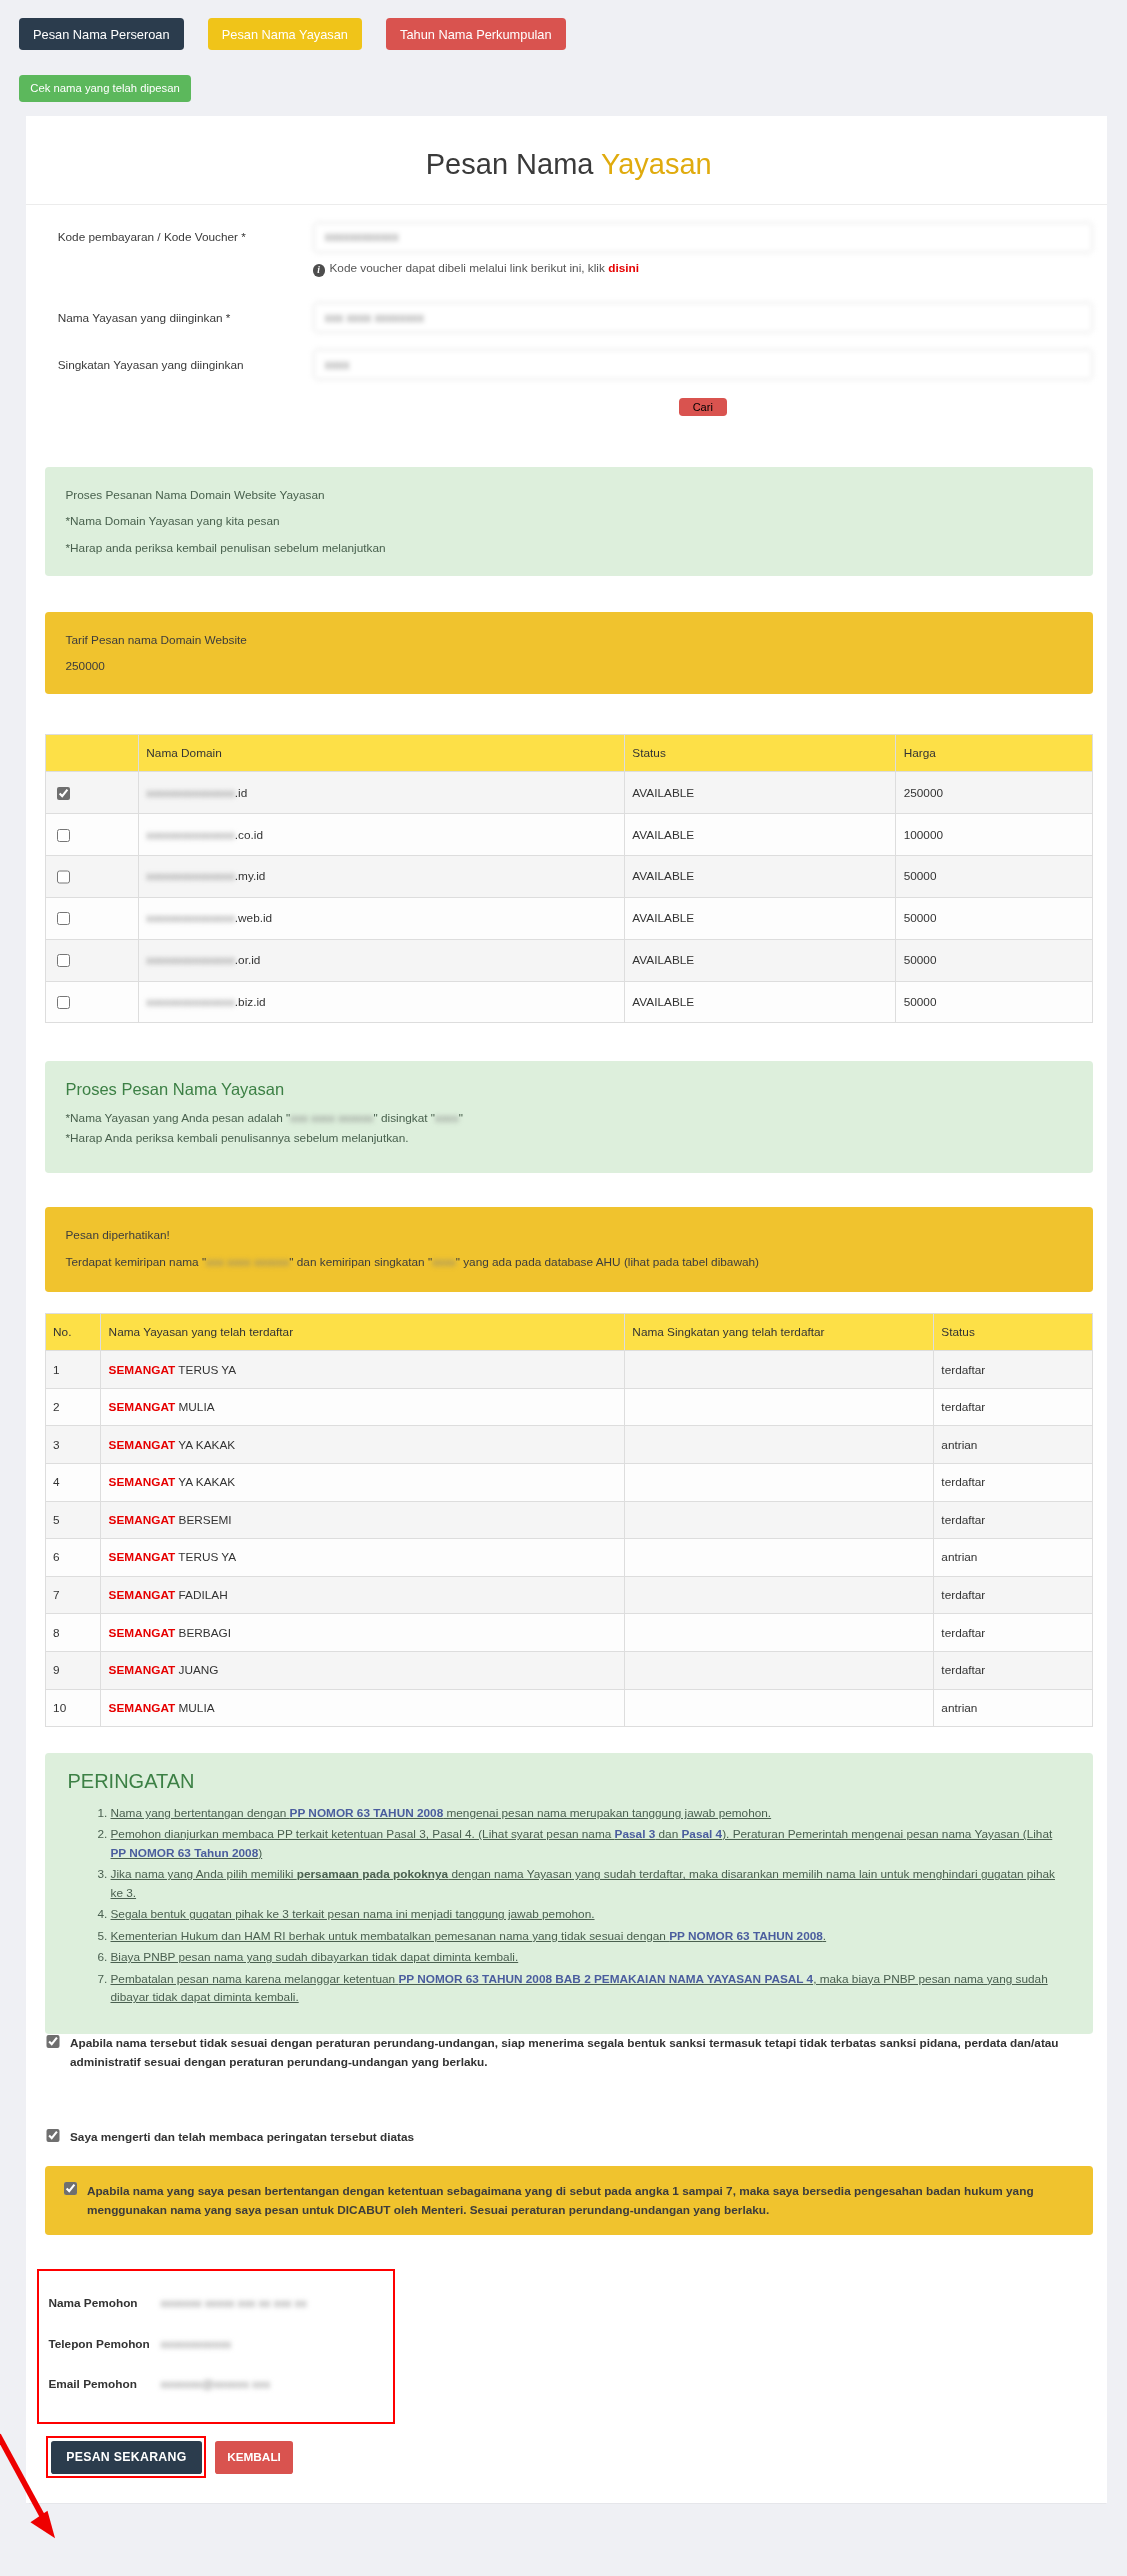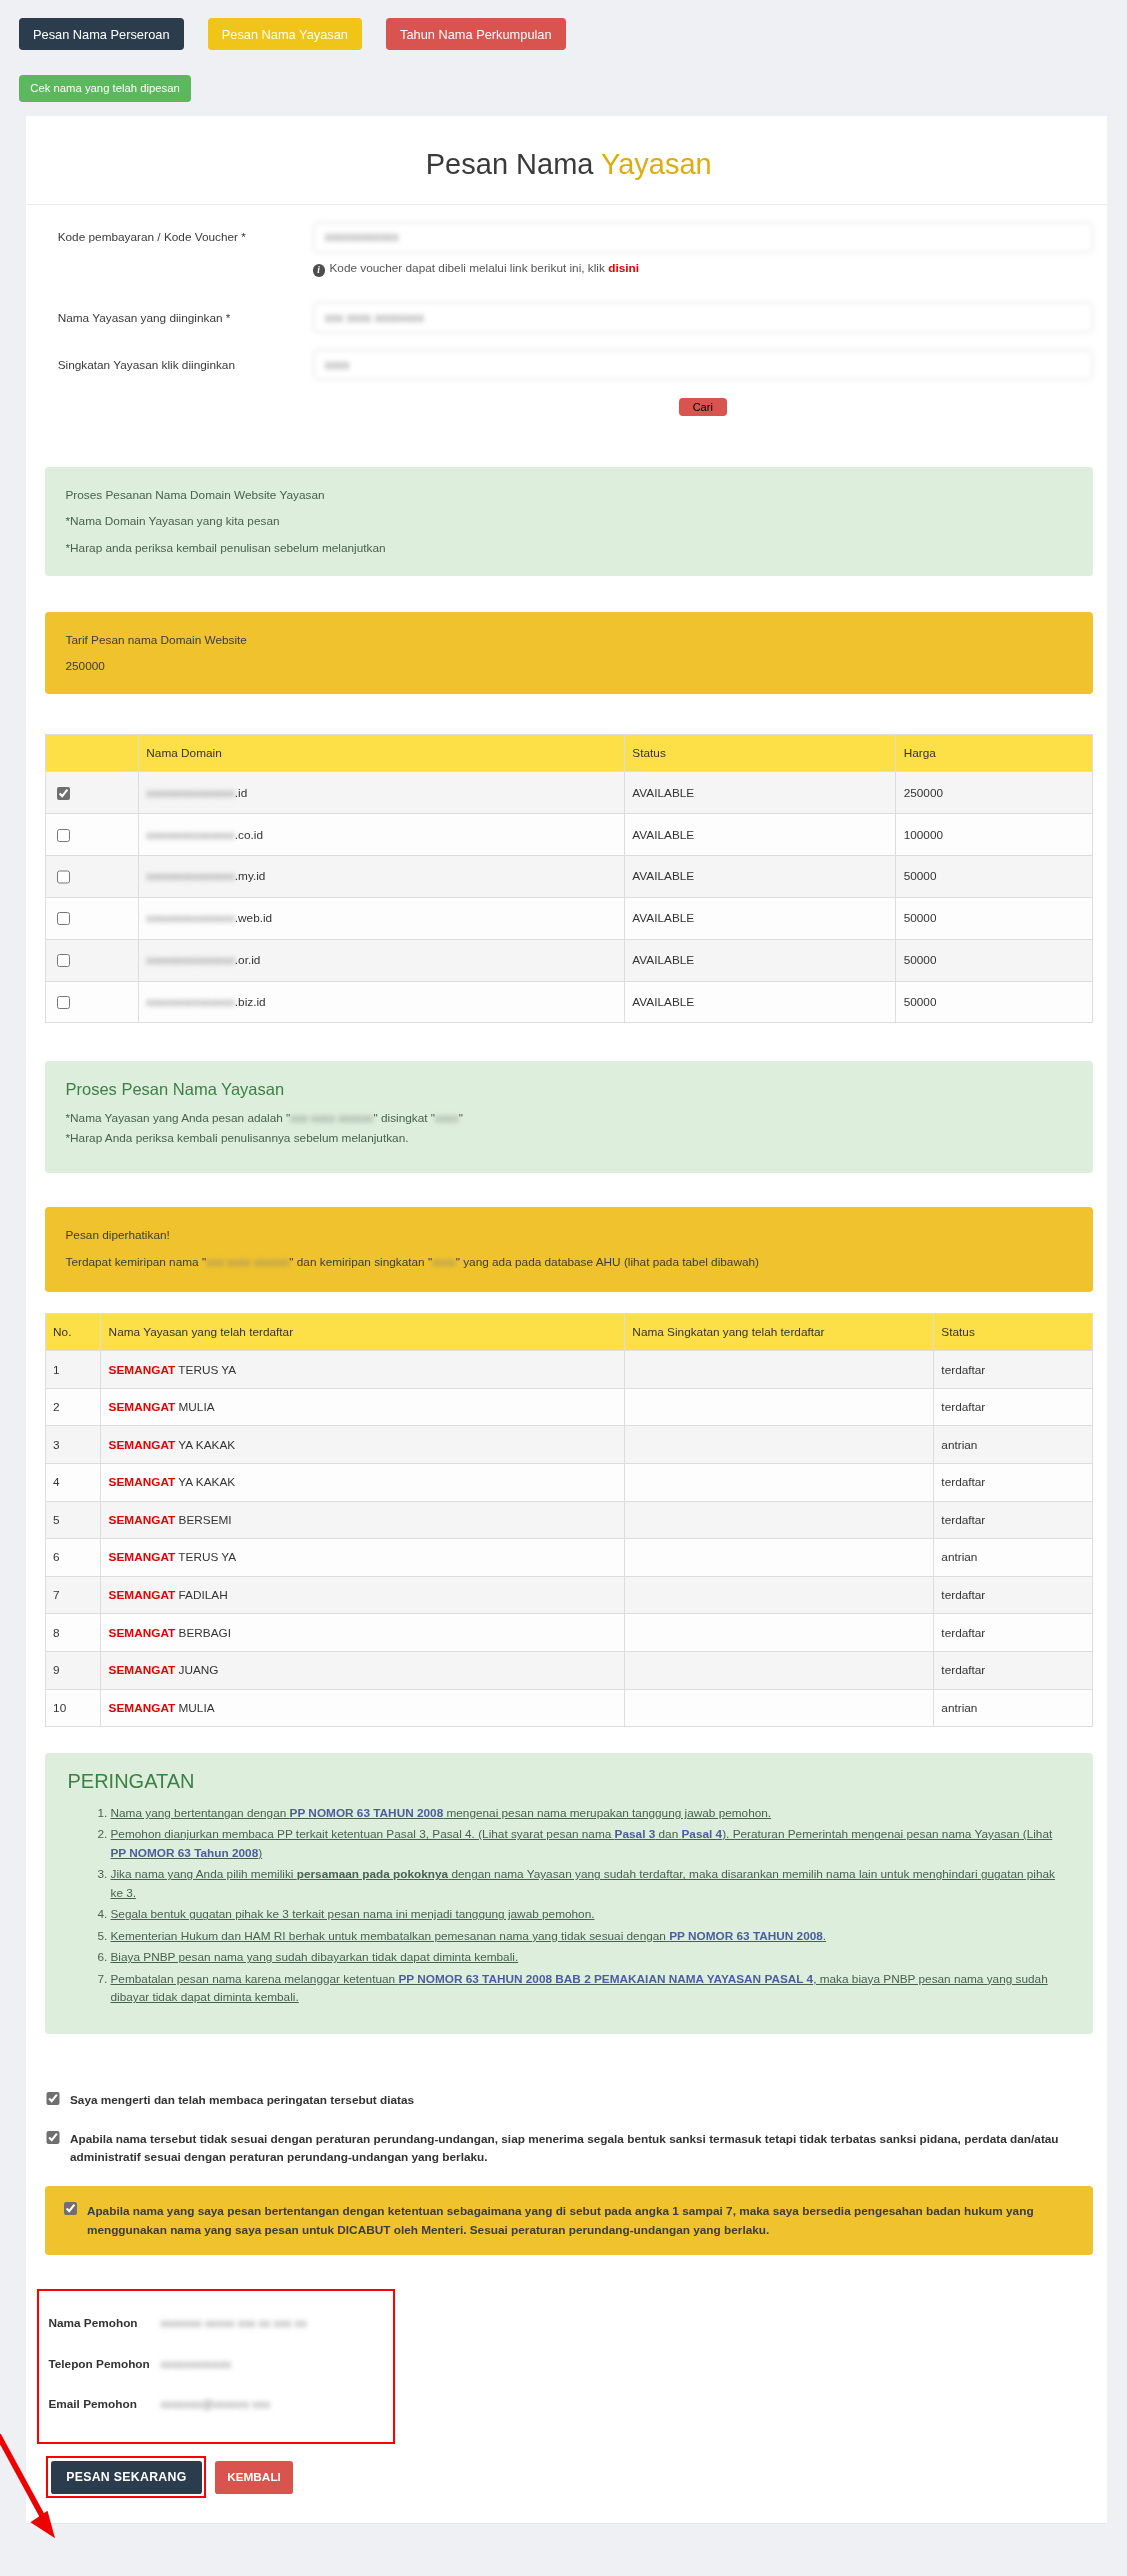--- a/index.html
+++ b/index.html
@@ -132,21 +132,21 @@
     </div>
 
     <div class="form-row row-gap1">
       <div class="form-label">Nama Yayasan yang diinginkan *</div>
       <div class="form-control">
         <input class="tinput blurred" type="text" value="xxx xxxx xxxxxxxx" style="">
       </div>
     </div>
 
     <div class="form-row row-gap2">
-      <div class="form-label">Singkatan Yayasan klik diinginkan</div>
+      <div class="form-label">Singkatan Yayasan yang diinginkan</div>
       <div class="form-control">
         <input class="tinput blurred" type="text" value="xxxx" style="">
       </div>
     </div>
 
 
     <div class="cari-row">
       <div class="cari-spacer"></div>
       <div class="cari-wrap">
         <button class="btn-cari">Cari</button>
@@ -303,27 +303,27 @@
         <li><span>Nama yang bertentangan dengan </span><span class="plink">PP NOMOR 63 TAHUN 2008</span><span> mengenai pesan nama merupakan tanggung jawab pemohon.</span></li>
         <li><span>Pemohon dianjurkan membaca PP terkait ketentuan Pasal 3, Pasal 4. (Lihat syarat pesan nama </span><span class="plink">Pasal 3</span><span> dan </span><span class="plink">Pasal 4</span><span>). Peraturan Pemerintah mengenai pesan nama Yayasan (Lihat </span><span class="plink">PP NOMOR 63 Tahun 2008</span><span>)</span></li>
         <li><span>Jika nama yang Anda pilih memiliki </span><span class="bseg">persamaan pada pokoknya</span><span> dengan nama Yayasan yang sudah terdaftar, maka disarankan memilih nama lain untuk menghindari gugatan pihak ke 3.</span></li>
         <li><span>Segala bentuk gugatan pihak ke 3 terkait pesan nama ini menjadi tanggung jawab pemohon.</span></li>
         <li><span>Kementerian Hukum dan HAM RI berhak untuk membatalkan pemesanan nama yang tidak sesuai dengan </span><span class="plink">PP NOMOR 63 TAHUN 2008</span><span>.</span></li>
         <li><span>Biaya PNBP pesan nama yang sudah dibayarkan tidak dapat diminta kembali.</span></li>
         <li><span>Pembatalan pesan nama karena melanggar ketentuan </span><span class="plink">PP NOMOR 63 TAHUN 2008 BAB 2 PEMAKAIAN NAMA YAYASAN PASAL 4</span><span>, maka biaya PNBP pesan nama yang sudah dibayar tidak dapat diminta kembali.</span></li>
       </ol>
     </div>
 
+    <label class="agree">
+      <input type="checkbox" checked="checked" style="">
+      <span>Apabila nama tersebut tidak sesuai dengan peraturan perundang-undangan, siap menerima segala bentuk sanksi termasuk tetapi tidak terbatas sanksi pidana, perdata dan/atau administratif sesuai dengan peraturan perundang-undangan yang berlaku.</span>
+    </label>
     <label class="agree agree-first">
       <input type="checkbox" checked="checked" style="">
       <span>Saya mengerti dan telah membaca peringatan tersebut diatas</span>
-    </label>
-    <label class="agree">
-      <input type="checkbox" checked="checked" style="">
-      <span>Apabila nama tersebut tidak sesuai dengan peraturan perundang-undangan, siap menerima segala bentuk sanksi termasuk tetapi tidak terbatas sanksi pidana, perdata dan/atau administratif sesuai dengan peraturan perundang-undangan yang berlaku.</span>
     </label>
     <div class="alert alert-yellow alert-agree">
       <input type="checkbox" checked="checked" style="">
       <span>Apabila nama yang saya pesan bertentangan dengan ketentuan sebagaimana yang di sebut pada angka 1 sampai 7, maka saya bersedia pengesahan badan hukum yang menggunakan nama yang saya pesan untuk DICABUT oleh Menteri. Sesuai peraturan perundang-undangan yang berlaku.</span>
     </div>
 
     <div class="applicant">
       <div class="app-row">
         <div class="app-label">Nama Pemohon</div>
         <div class="app-value blur-inline">xxxxxxx xxxxx xxx xx xxx xx</div>

